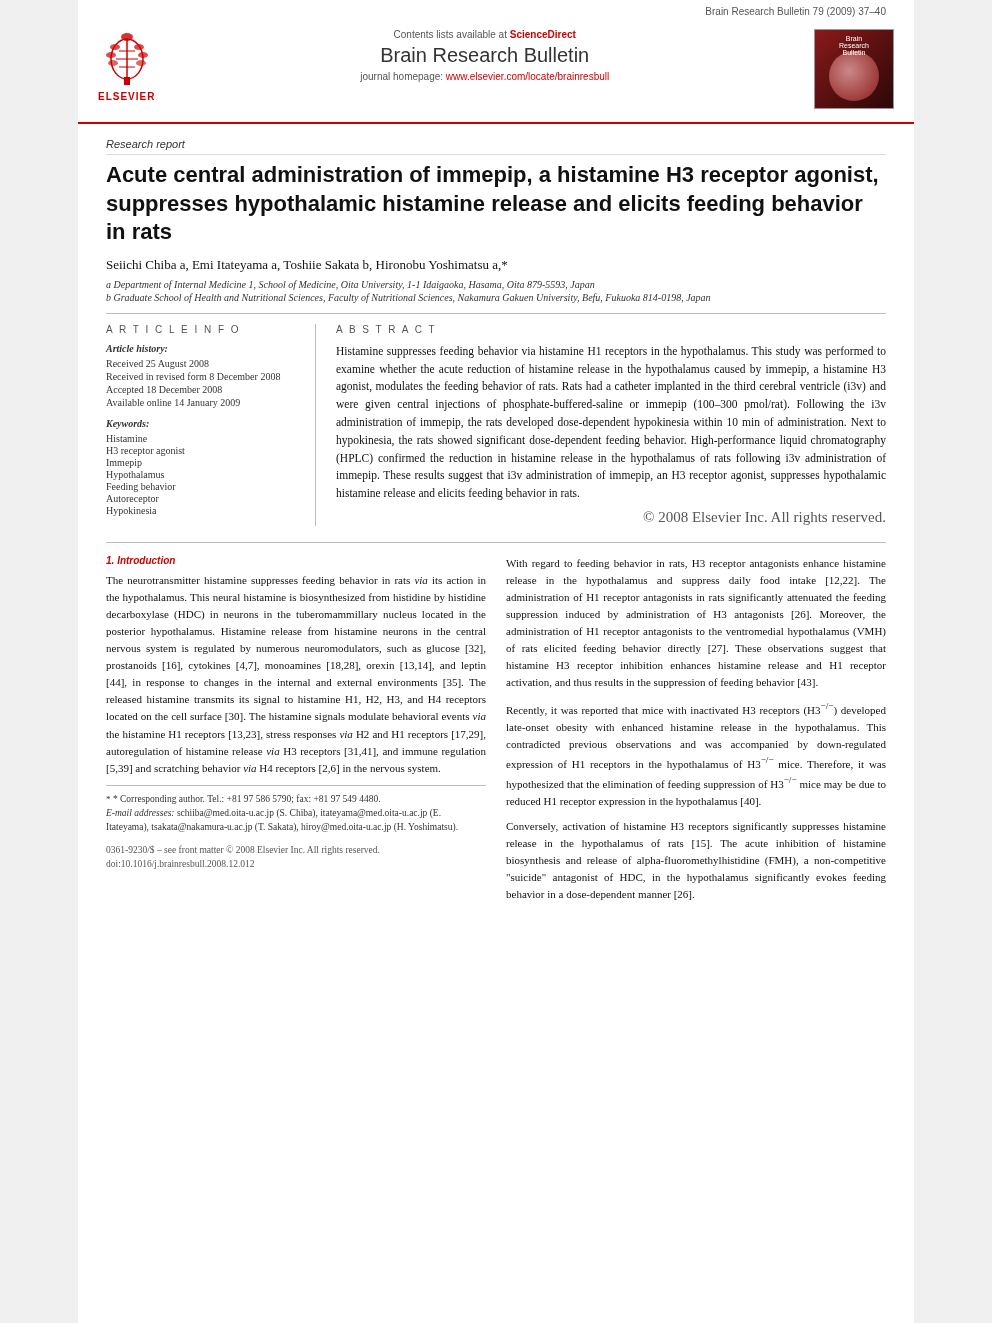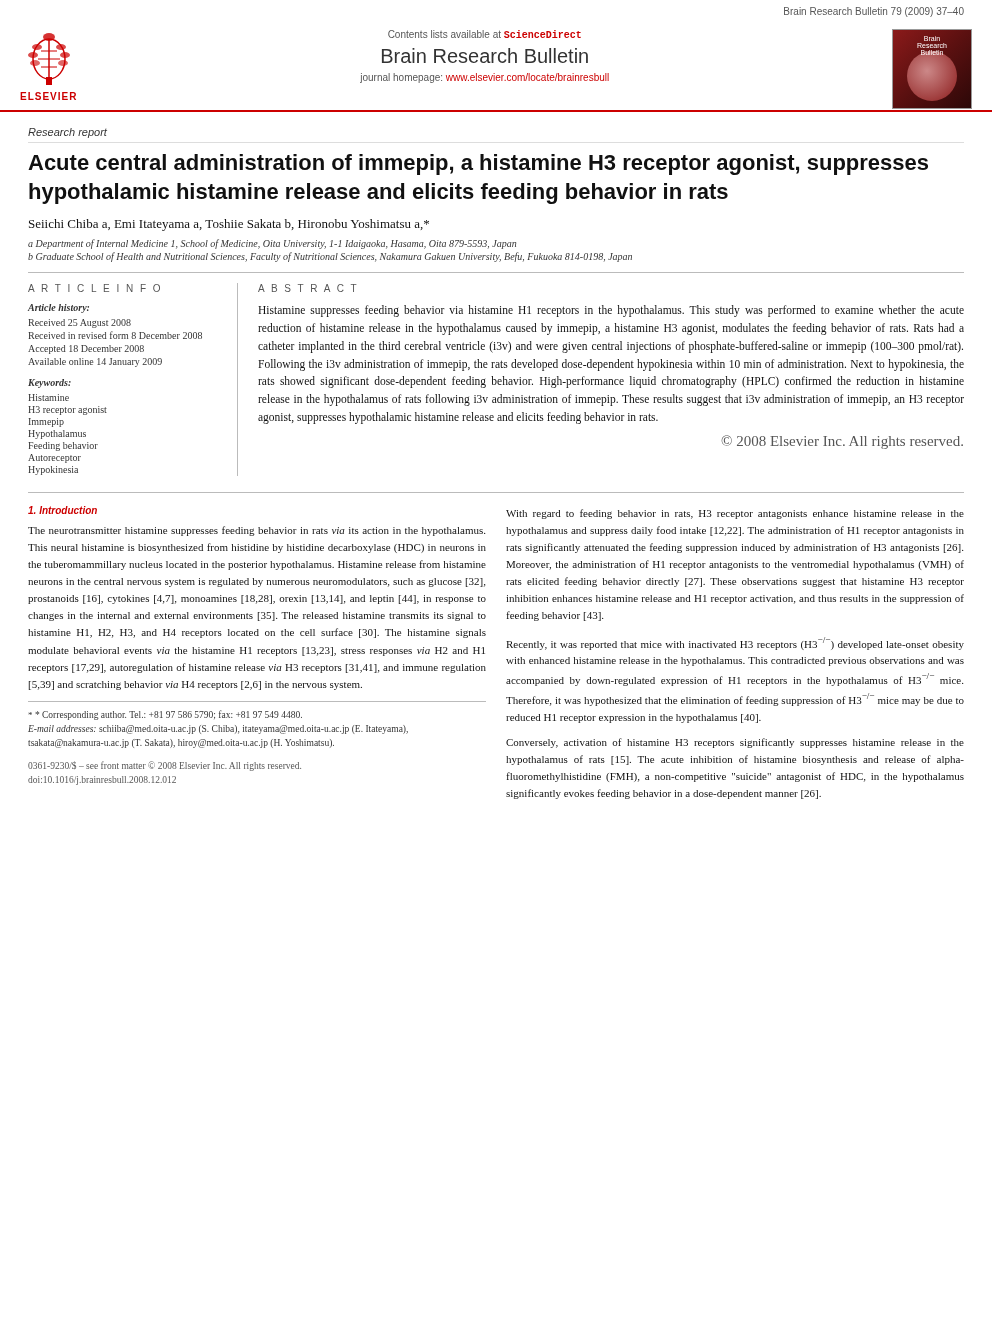--- a/index.html
+++ b/index.html
@@ -3,21 +3,21 @@
   <meta charset="utf-8">
   <style>
     * { margin: 0; padding: 0; box-sizing: border-box; }
     body {
       background: #f0f0f0;
       font-family: 'Times New Roman', Times, serif;
       font-size: 13px;
       color: #111;
     }
     .page {
-      width: 992px;
+      width: 836px;
       min-height: 1323px;
       background: #fff;
       margin: 0 auto;
       padding: 0;
       position: relative;
     }
     
     .header {
       border-bottom: 2px solid #c00;
       padding: 8px 20px 0 20px;
@@ -28,21 +28,21 @@
     .header-left {
       display: flex;
       flex-direction: column;
       align-items: flex-start;
       padding-top: 4px;
     }
     .elsevier-logo {
       display: flex;
       flex-direction: column;
       align-items: center;
-      margin-bottom: 8px;
+      margin-bottom: 20px;
     }
     .elsevier-text {
       font-size: 10px;
       font-family: Arial, sans-serif;
       color: #c00;
       font-weight: bold;
       letter-spacing: 1px;
       margin-top: 2px;
     }
     .header-center {
@@ -52,21 +52,20 @@
     }
     .science-direct-line {
       font-size: 10px;
       font-family: Arial, sans-serif;
       color: #555;
       margin-bottom: 4px;
     }
     .science-direct-link {
       color: #c00;
       font-weight: bold;
-      font-family: Liberation Mono, monospace;
     }
     .journal-title {
       font-size: 20px;
       font-family: Liberation Sans, sans-serif;
       color: #333;
       font-weight: normal;
       margin-bottom: 4px;
     }
     .journal-homepage {
       font-size: 10px;

